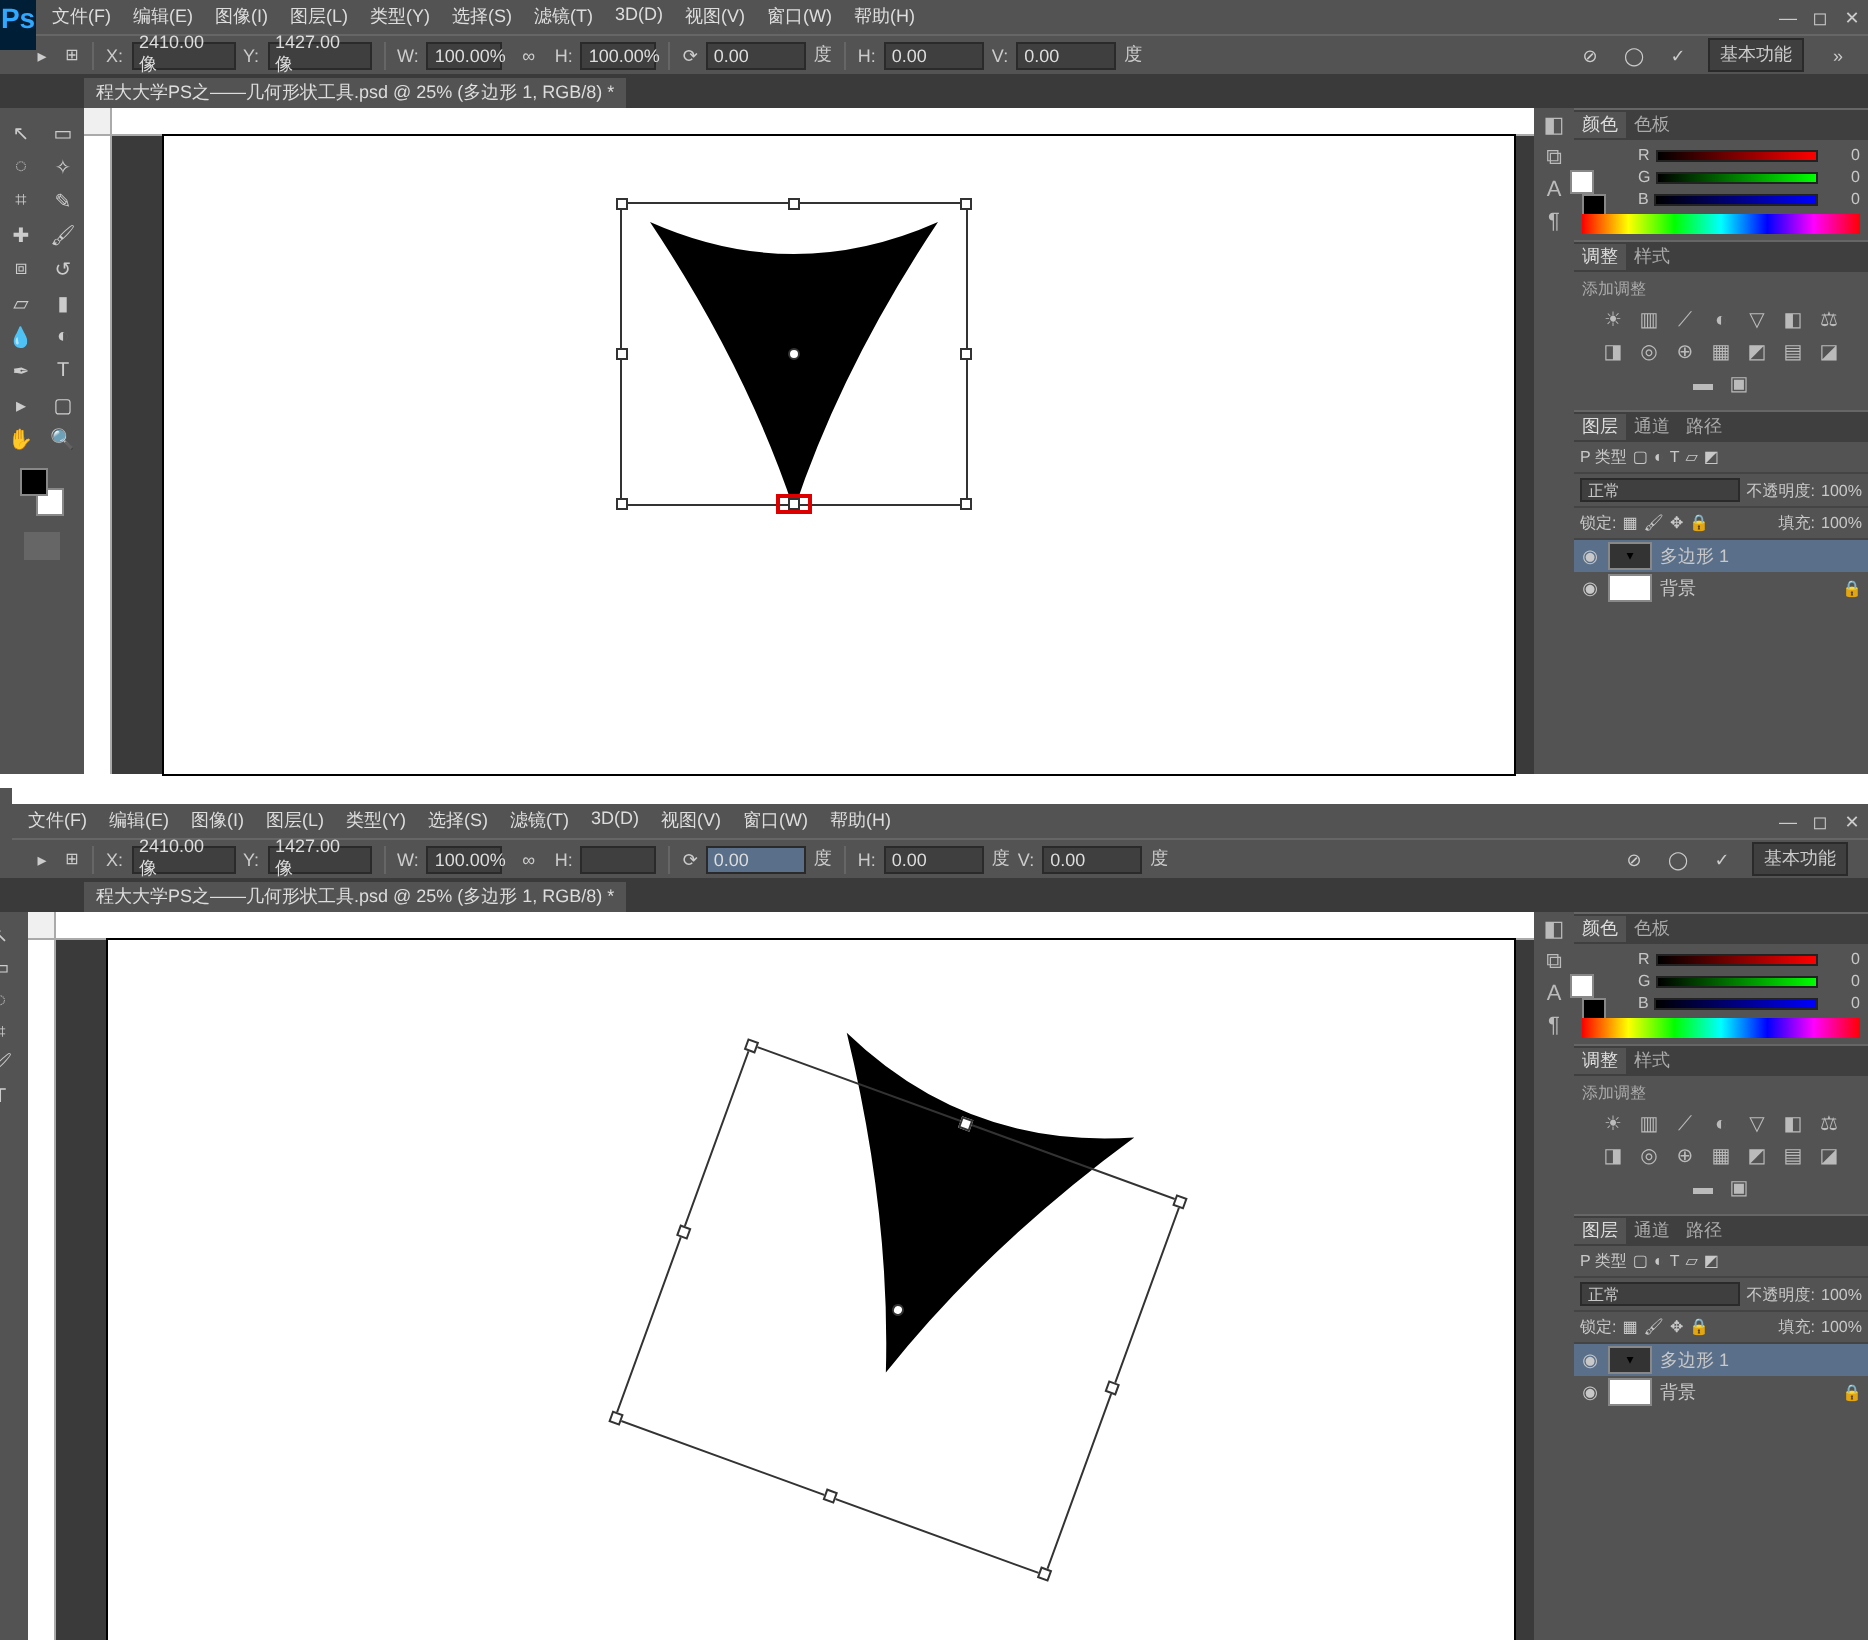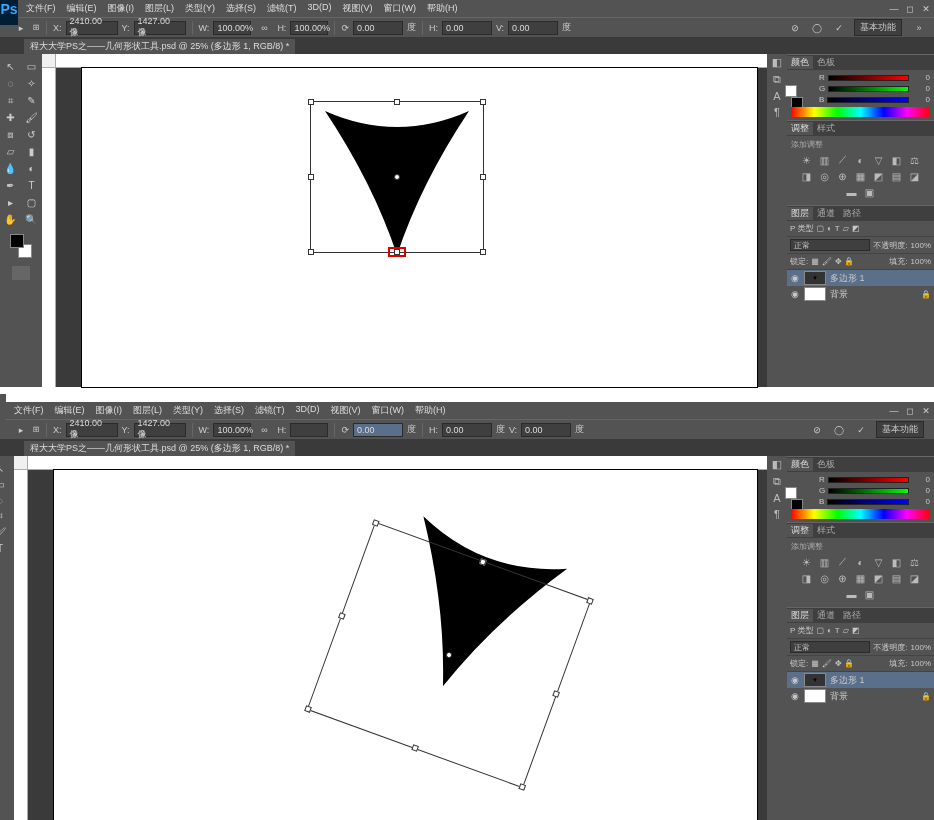--- a/index.html
+++ b/index.html
@@ -25,21 +25,21 @@
   .num-input { background: #3f3f3f; border: 1px solid #2a2a2a; color: #ddd; font-size: 9px; height: 14px; display: inline-flex; align-items: center; padding: 0 3px; }
   .num-input.lg { width: 52px; }
   .num-input.md { width: 38px; }
   .num-input.sm { width: 50px; }
   .opt-btn { font-size: 9px; width: 18px; height: 14px; display: flex; align-items: center; justify-content: center; }
   .right-cluster { margin-left: auto; display: flex; align-items: center; gap: 8px; padding-right: 8px; }
   .icon-btn { width: 14px; height: 14px; display: flex; align-items: center; justify-content: center; }
   .basic-func { background: #3f3f3f; border: 1px solid #2a2a2a; padding: 1px 5px; font-size: 9px; margin-right: 2px; }
 
   
-  .doc-tab-row { height: 16px; background: #3a3a3a; display: flex; align-items: center; font-size: 9px; padding-left: 24px; }
+  .doc-tab-row { height: 16px; background: #3a3a3a; display: flex; align-items: center; font-size: 9px; padding-left: 42px; }
   .doc-tab { background: #535353; padding: 1px 6px; color: #ddd; font-size: 9px; }
 
   
   .main-area { position: absolute; left: 0; right: 0; top: 54px; bottom: 0; display: flex; }
   .toolbar-left { width: 42px; background: #535353; height: 100%; display: flex; flex-direction: column; align-items: center; padding-top: 4px; gap: 0; }
   .tool-row { width: 100%; height: 17px; display: flex; }
   .tool-cell { width: 50%; height: 100%; display: flex; align-items: center; justify-content: center; font-size: 10px; color: #ccc; }
   .tool-swatches { margin-top: 6px; width: 26px; height: 24px; position: relative; }
   .tool-swatches .fg { position: absolute; left: 2px; top: 0; width: 14px; height: 14px; background: #000; border: 1px solid #888; }
   .tool-swatches .bg { position: absolute; right: 2px; bottom: 0; width: 14px; height: 14px; background: #fff; border: 1px solid #888; }

